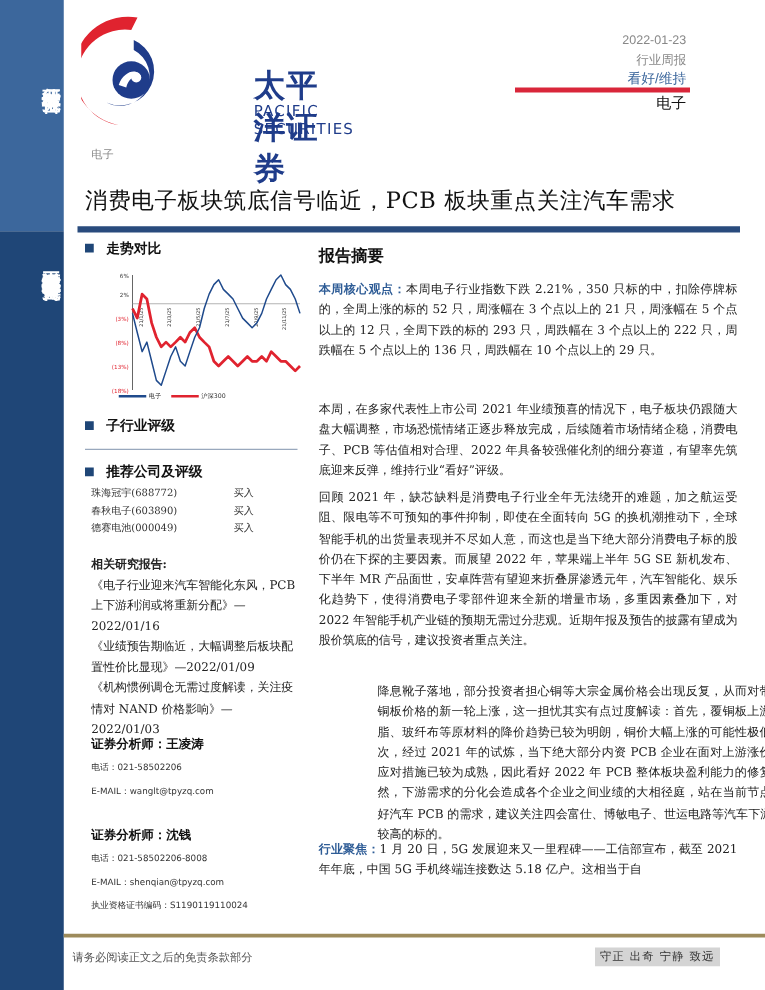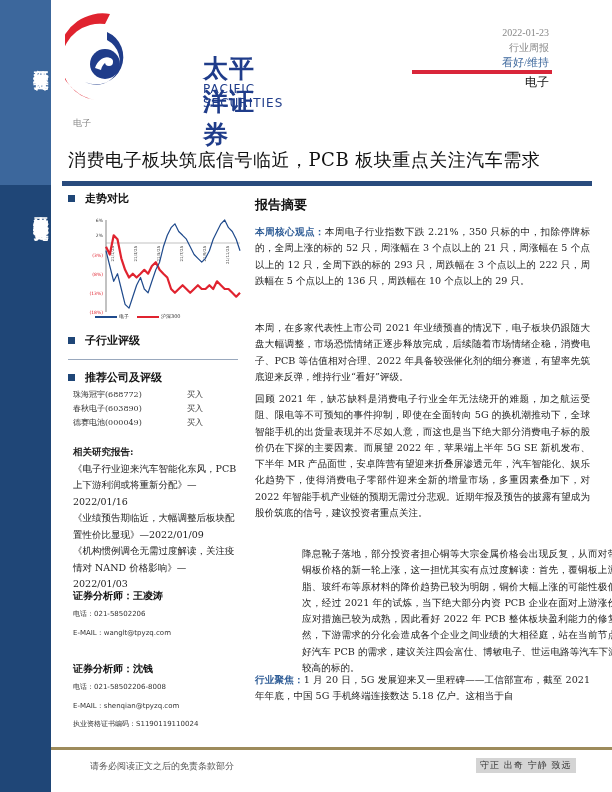--- a/index.html
+++ b/index.html
@@ -8,21 +8,21 @@
   .sidebar-top { position:absolute; left:0; top:0; width:51px; height:185px; background:#3c679c; }
   .sidebar-bot { position:absolute; left:0; top:185px; width:51px; height:607px; background:#1f4677; }
   .vtext { position:absolute; left:0; width:51px; color:#fff; font-weight:bold; font-size:15px; line-height:20px; text-align:center; writing-mode:vertical-rl; text-orientation:upright; letter-spacing:1px; }
   .vtext.top { top:58px; }
   .vtext.bot { top:205px; line-height:21px; font-size:15px; letter-spacing:0.5px; }
 
   .logo { position:absolute; left:65px; top:12px; width:200px; height:90px; }
   .logo-cn { position:absolute; left:138px; top:40px; font-family:"DejaVu Sans", sans-serif; font-weight:bold; font-size:25px; color:#1f3c8a; letter-spacing:1px; }
   .logo-en { position:absolute; left:138px; top:70px; font-family:"DejaVu Sans", sans-serif; font-size:12px; color:#1f3c8a; letter-spacing:1px; }
 
-  .hdr-right { position:absolute; right:63px; text-align:right; font-family:Liberation Serif, serif; }
+  .hdr-right { position:absolute; right:63px; text-align:right; font-family:Liberation Sans, sans-serif; }
   .hdr-date { top:27px; font-size:10px; color:#888; }
   .hdr-type { top:41px; font-size:10px; color:#888;margin-left:16px; }
   .hdr-rating { top:55px; font-size:11px; color:#3c679c; }
   .hdr-redline { position:absolute; left:412px; top:70px; width:140px; height:4px; background:#d9263a; }
   .hdr-sector { top:74px; font-size:12px; color:#111; }
 
   .sector-small { position:absolute; left:73px; top:117px; font-family:"DejaVu Sans", sans-serif; font-size:9px; color:#888; }
   .title { position:absolute; left:68px; top:148px; font-size:18px; color:#111; letter-spacing:0.5px; white-space:nowrap; }
   .title-bar { position:absolute; left:62px; top:181px; width:530px; height:5px; background:#294b7d; }
 
@@ -44,21 +44,21 @@
 
   .analyst { position:absolute; left:73px; width:175px; font-size:8px; color:#333; }
   .analyst .nm { font-weight:bold; font-size:10px; color:#111; height:18px; line-height:18px; }
   .analyst .ln { height:18.5px; line-height:18.5px; font-family:"DejaVu Sans", sans-serif; font-size:7px; }
 
   .summary-title { position:absolute; left:255px; top:196px; font-size:13px; font-weight:bold; color:#111; }
   .para { position:absolute; left:255px; width:335px; font-size:9.6px; line-height:16.3px; color:#222; text-align:justify; }
   .para .lbl { color:#2e5c96; font-weight:bold; }
 
   .foot-rule { position:absolute; left:51px; top:747px; width:561px; height:3px; background:#9d8b5b; }
-  .foot-left { position:absolute; left:58px; top:760px; font-size:9px; color:#555;margin-left:32px; }
+  .foot-left { position:absolute; left:58px; top:760px; font-size:9px; color:#555; }
   .foot-right { position:absolute; left:476px; top:758px; font-size:9px; color:#333; background:#d4d4d4; padding:1px 4px; letter-spacing:1px; }
 </style>
 </head>
 <body>
 
 <div class="sidebar-top"></div>
 <div class="sidebar-bot"></div>
 <div class="vtext top">行业研究报告</div>
 <div class="vtext bot">太平洋证券股份有限公司证券研究报告</div>
 

